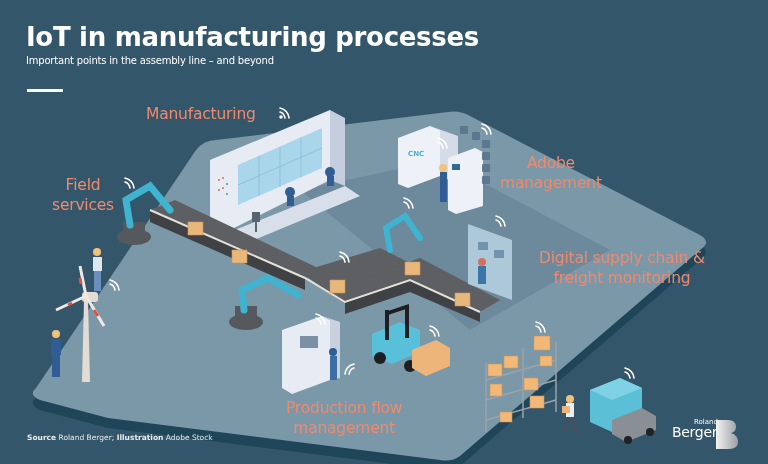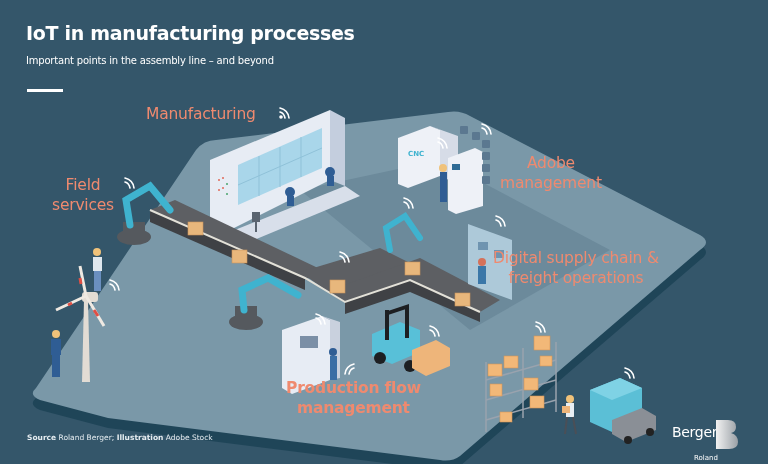--- a/index.html
+++ b/index.html
@@ -1,25 +1,25 @@
 <!DOCTYPE html>
 <html><head>
 <meta charset="utf-8">
 <style>
   html,body{margin:0;padding:0;}
   body{width:768px;height:464px;overflow:hidden;background:#34566a;position:relative;font-family:"DejaVu Sans","Liberation Sans",sans-serif;}
-  .title{position:absolute;left:26px;top:22px;color:#fff;font-weight:bold;font-size:19px;letter-spacing:-0.3px;}
+  .title{position:absolute;left:26px;top:22px;color:#fff;font-weight:bold;font-size:26px;letter-spacing:-0.3px;}
   .subtitle{position:absolute;left:26px;top:55px;color:#fff;font-size:10px;letter-spacing:-0.2px;}
   .rule{position:absolute;left:27px;top:89px;width:36px;height:3px;background:#fff;}
   svg.scene{position:absolute;left:0;top:0;}
   .lbl{position:absolute;color:#ef8a6f;font-size:15.5px;line-height:20px;letter-spacing:-0.2px;text-align:center;}
   .source{position:absolute;left:27px;top:433px;color:#e6edf1;font-size:7.5px;}
   .source b{font-weight:bold;}
   .logo{position:absolute;left:672px;top:418px;}
-  .logo .roland{position:absolute;left:22px;top:0;color:#fff;font-size:7px;margin-top:36px;}
+  .logo .roland{position:absolute;left:22px;top:0;color:#fff;font-size:7px;}
   .logo .berger{position:absolute;left:0;top:6px;color:#fff;font-size:14px;letter-spacing:-0.3px;}
   .logo .bmark{position:absolute;left:44px;top:0;width:22px;height:32px;}
 </style>
 </head>
 <body>
 
 <div class="title">IoT in manufacturing processes</div>
 <div class="subtitle">Important points in the assembly line – and beyond</div>
 <div class="rule"></div>
 
@@ -255,25 +255,25 @@
   <div>Manufacturing</div>
 </div>
 <div class="lbl" style="left:52px;top:175px;">
   <div>Field</div>
   <div>services</div>
 </div>
 <div class="lbl" style="left:500px;top:153px;">
   <div>Adobe</div>
   <div>management</div>
 </div>
-<div class="lbl" style="left:493px;top:248px;">
+<div class="lbl" style="left:539px;top:248px;">
   <div>Digital supply chain &amp;</div>
-  <div>freight operations</div>
-</div>
-<div class="lbl" style="left:286px;top:378px;font-weight:bold;">
+  <div>freight monitoring</div>
+</div>
+<div class="lbl" style="left:286px;top:398px;">
   <div>Production flow</div>
   <div>management</div>
 </div>
 
 <div class="source">
   <b>Source</b>
   <span>Roland Berger;</span>
   <b>Illustration</b>
   <span>Adobe Stock</span>
 </div>

